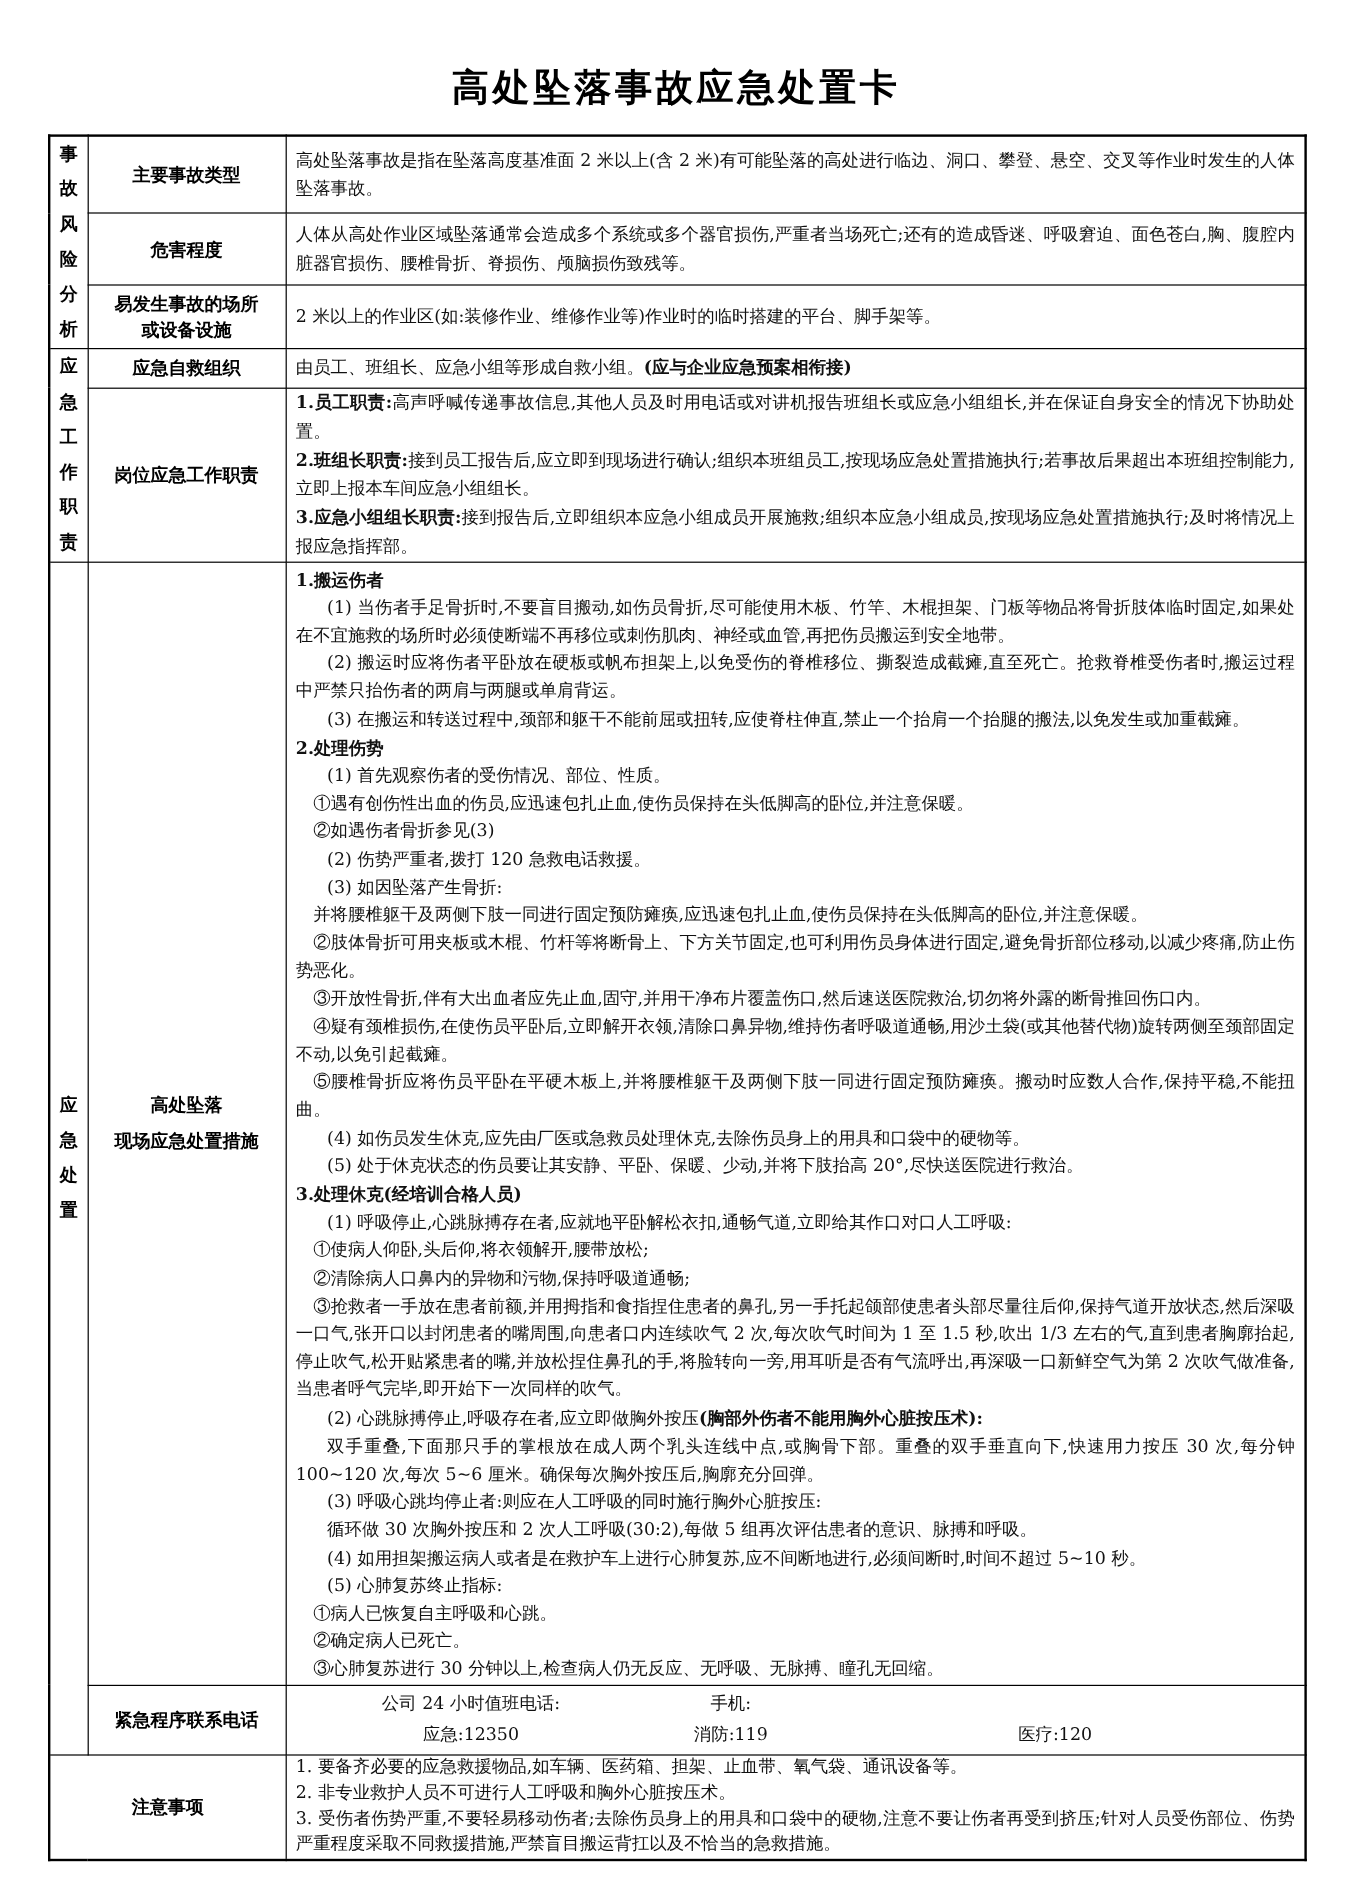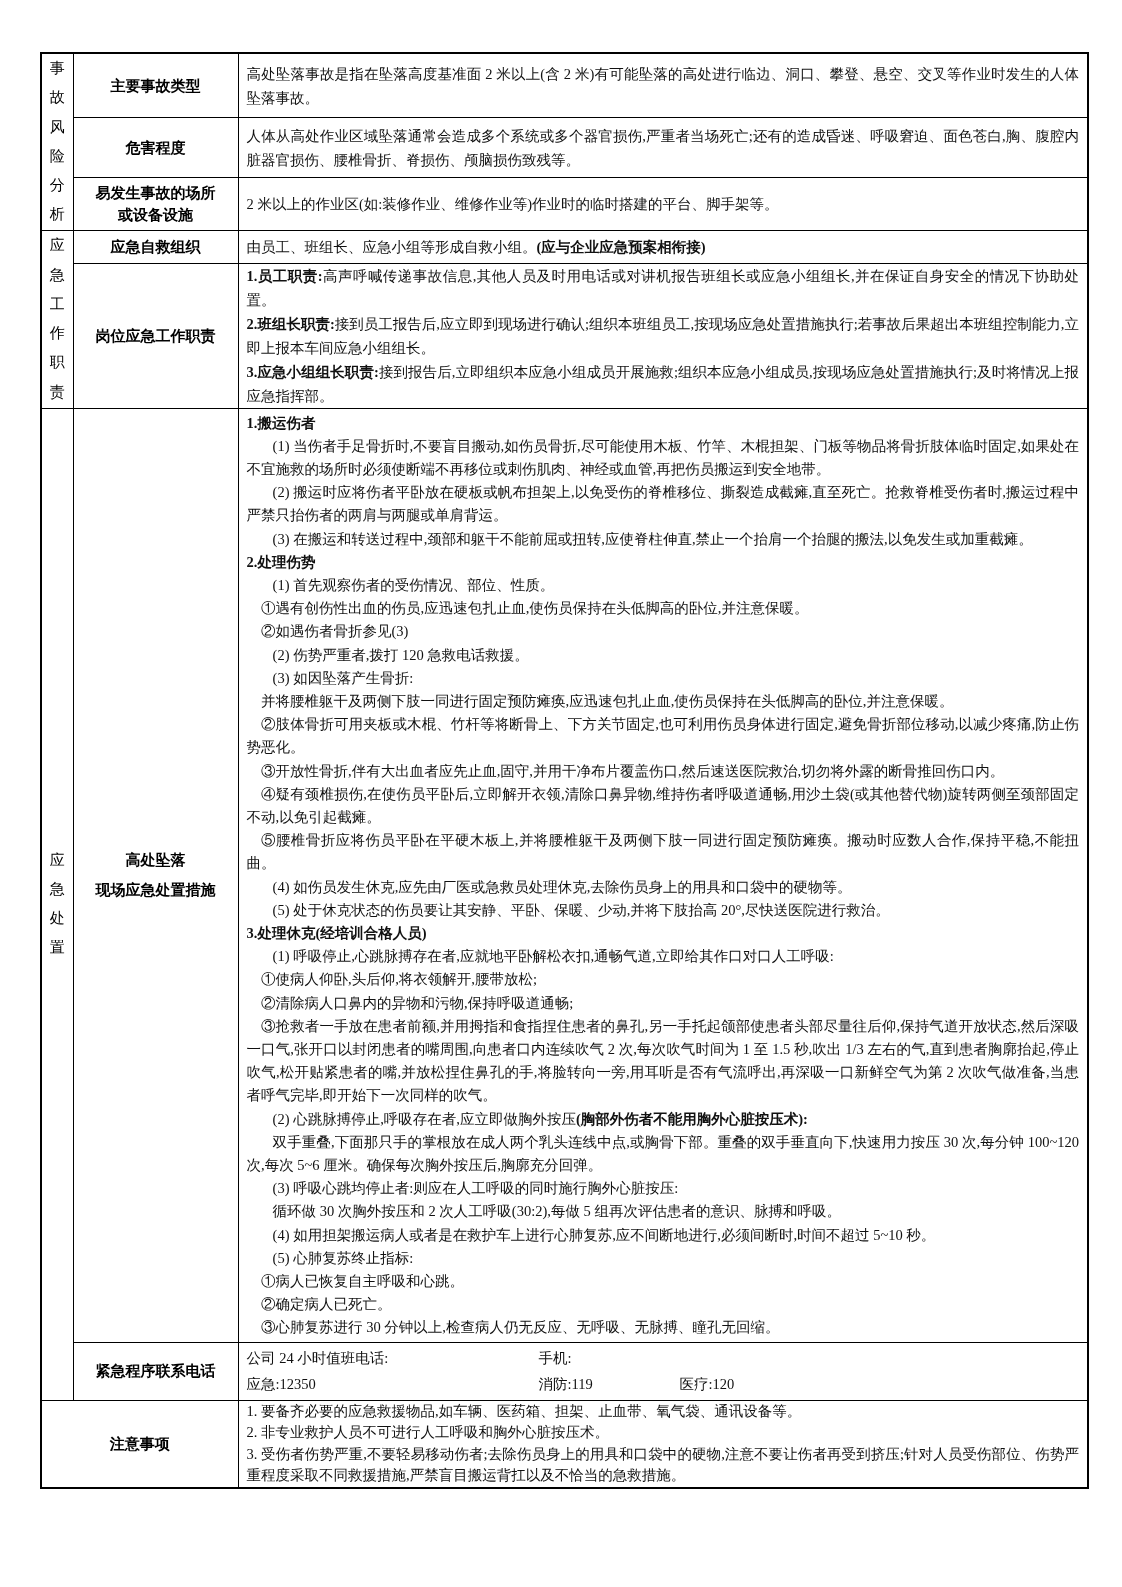--- a/index.html
+++ b/index.html
@@ -16,54 +16,55 @@
   }
   table.card{
     border-collapse:collapse;table-layout:fixed;width:1047px;
     border:2px solid #000;
   }
   td{border:1px solid #000;padding:0 8px;vertical-align:middle;overflow:hidden;}
   
   td.vcell{width:32px;padding:0 2px;}
   .vtext{
     width:17px;margin:0 auto;
-    font-weight:normal;font-size:15px;line-height:1.95;
+    font-weight:bold;font-size:15px;line-height:1.95;
     word-break:break-all;text-align:center;color:#000;
   }
   
   td.lbl{width:165px;font-weight:bold;font-size:15px;line-height:22px;text-align:center;color:#000;margin-left:20px;}
   td.lbl .two-line{padding:0 14px;}
   
-  td.content{width:850px;font-size:14.5px;line-height:24px;text-align:justify;font-family:Liberation Serif, serif;}
+  td.content{width:850px;font-size:14.5px;line-height:24px;text-align:justify;}
   td.content p{margin:0;}
   tr.r1 td{height:54px;}
   tr.r2 td{height:50px;}
   tr.r3 td{height:36px;}
   tr.r4 td{height:32px;}
   tr.r5 td{height:120px;}
   tr.r5 td.content{line-height:24px;vertical-align:middle;}
   tr.r6 td{height:930px;}
   td.measures{vertical-align:top;padding-top:3px;line-height:23.2px;font-size:14.5px;}
   tr.r7 td{height:57px;}
   tr.r8 td{height:86px;}
   td.notes{line-height:21.5px;font-size:14.5px;}
   .i1{text-indent:1em;}
   .i2{text-indent:1.8em;}
   .b{font-weight:bold;margin-top:20px;}
   .mlabel-line{margin:0;padding:4px 0;text-align:center;}
   .phone-grid{
     display:grid;grid-template-columns:292px 141px auto;
-    row-gap:6px;font-size:14.5px;line-height:20px;text-align:left;
+    row-gap:6px;font-size:14.5px;line-height:20px;text-align:center;
   }
 </style>
 </head>
 <body>
 
 <div class="page">
 
+  <h1 class="doc-title">高处坠落事故应急处置卡</h1>
 
   <table class="card">
     <colgroup>
       <col style="width:32px">
         <col style="width:165px">
         <col style="width:850px">
     </colgroup>
 
     <tbody>
         <tr class="r1">

